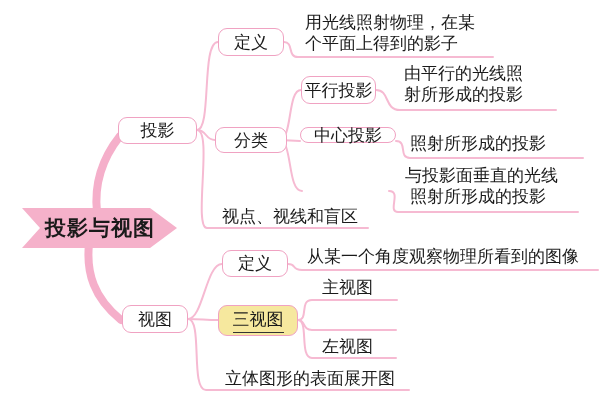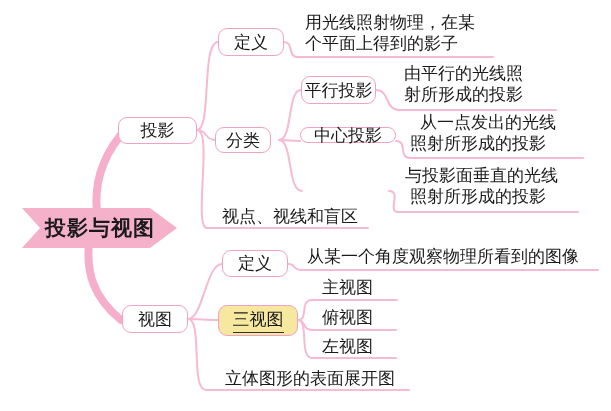--- a/index.html
+++ b/index.html
@@ -63,43 +63,42 @@
     <polygon points="22,208 150,208 177,228 150,248 22,248 40,228" fill="#f5b1ca"></polygon>
   </svg>
   <div class="root-label">投影与视图</div>
 
   <div class="node" style="left:118px;top:117px;width:79px;height:27px;">投影</div>
 
   <div class="node" style="left:218px;top:28px;width:66px;height:28px;">定义</div>
   <div class="desc" style="left:305px;top:13px;"><span>用光线照射物理，在某</span><br>
        <span>个平面上得到的影子</span></div>
 
-  <div class="node" style="left:215px;top:127px;width:56px;height:26px;">分类</div>
+  <div class="node" style="left:215px;top:127px;width:72px;height:26px;">分类</div>
 
   <div class="node" style="left:301px;top:76px;width:75px;height:28px;">平行投影</div>
   <div class="desc" style="left:404px;top:64px;"><span>由平行的光线照</span><br>
        <span>射所形成的投影</span></div>
 
   <div class="node" style="left:300px;top:127px;width:96px;height:16px;">中心投影</div>
-  <div class="desc" style="left:410px;top:113px;"><span style="margin-left:10px;">从一点发出的光线</span><br>
+  <div class="desc" style="left:410px;top:113px;"><br>
        <span>照射所形成的投影</span></div>
 
   <div class="desc" style="left:405px;top:166px;"><span>与投影面垂直的光线</span><br>
        <span style="margin-left:5px;">照射所形成的投影</span></div>
 
   <div class="leaf" style="left:222px;top:207px;">视点、视线和盲区</div>
 
   <div class="node" style="left:122px;top:305px;width:66px;height:28px;">视图</div>
 
   <div class="node" style="left:222px;top:250px;width:66px;height:27px;">定义</div>
   <div class="desc" style="left:307px;top:247px;">从某一个角度观察物理所看到的图像</div>
 
   <div class="node yellow" style="left:218px;top:305px;width:80px;height:31px;">
       <span class="ul">三视图</span>
     </div>
 
   <div class="leaf" style="left:322px;top:278px;">主视图</div>
-  <div class="leaf" style="left:322px;top:308px;">俯视图</div>
   <div class="leaf" style="left:322px;top:337px;text-align:center;">左视图</div>
 
   <div class="leaf" style="left:225px;top:369px;">立体图形的表面展开图</div>
 
 </div>
 
 </body></html>

